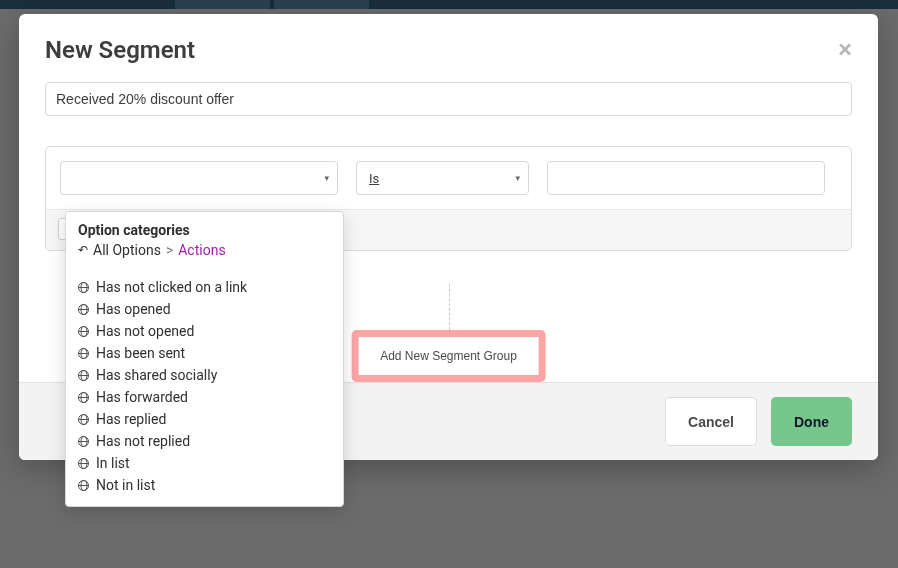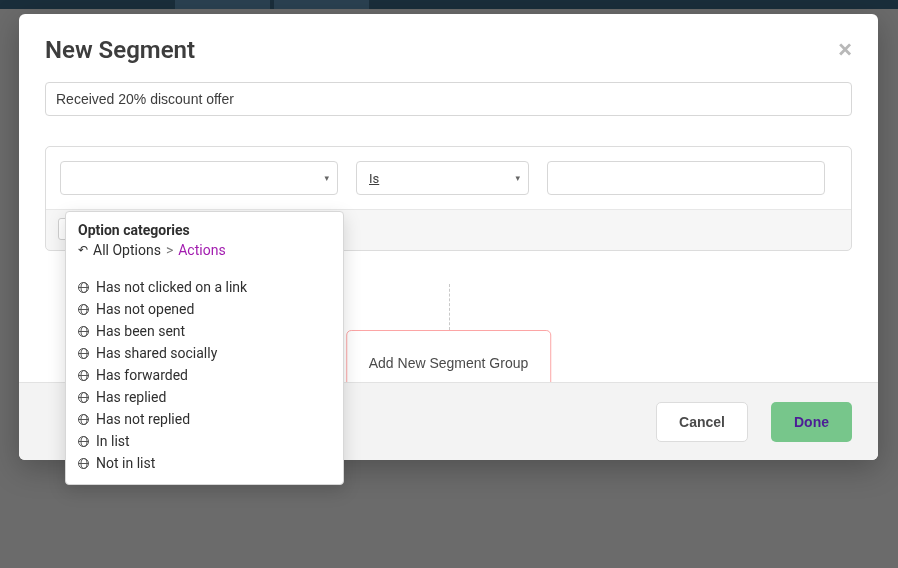--- a/index.html
+++ b/index.html
@@ -142,62 +142,61 @@
   left: 50%;
   width: 0;
   height: 46px;
   border-left: 1px dashed #c9c9c9;
 }
 .add-group {
   position: absolute;
   top: 316px;
   left: 50%;
   transform: translateX(-50%);
-  padding: 24px 22px;
-  border: 1px solid #fca5a5;
+  padding: 12px 22px;
+  border: 7px solid #fca5a5;
   border-radius: 5px;
   background: #fff;
   color: #4a4a4a;
-  font-size: 14px;
+  font-size: 12px;
   font-weight: 500;
   cursor: pointer;
 }
 .modal-footer {
   position: absolute;
   bottom: 0;
   left: 0;
   right: 0;
   height: 78px;
   background: #f3f3f3;
   border-top: 1px solid #e2e2e2;
   display: flex;
   justify-content: flex-end;
   align-items: center;
   padding: 0 26px;
   gap: 14px;
   border-radius: 0 0 6px 6px;
 }
 .btn {
-  height: 40px;
+  height: 49px;
   padding: 0 22px;
   border-radius: 5px;
   font-size: 14px;
   font-weight: 600;
   cursor: pointer;
   border: 1px solid transparent;
 }
 .btn-cancel {
   background: #fff;
   color: #4a4a4a;
   border-color: #dcdcdc;
 }
 .btn-done {
   background: #77c68b;
-  color: #4c1d95;
-  margin-left: 9px;
+  color: #0f172a;
 }
 .dropdown {
   position: absolute;
   top: 211px;
   left: 65px;
   width: 279px;
   background: #fff;
   border: 1px solid #d7d7d7;
   border-radius: 4px;
   box-shadow: 0 6px 18px rgba(0,0,0,0.15);
@@ -327,20 +326,24 @@
       <span class="dd-cur">Actions</span>
     </div>
   </div>
   <div class="dd-list" id="dd-list">
       <div class="dd-item">
         <span class="globe"></span>
         <span>Has not clicked on a link</span>
       </div>
       <div class="dd-item">
         <span class="globe"></span>
+        <span>Has opened</span>
+      </div>
+      <div class="dd-item">
+        <span class="globe"></span>
         <span>Has not opened</span>
       </div>
       <div class="dd-item">
         <span class="globe"></span>
         <span>Has been sent</span>
       </div>
       <div class="dd-item">
         <span class="globe"></span>
         <span>Has shared socially</span>
       </div>

